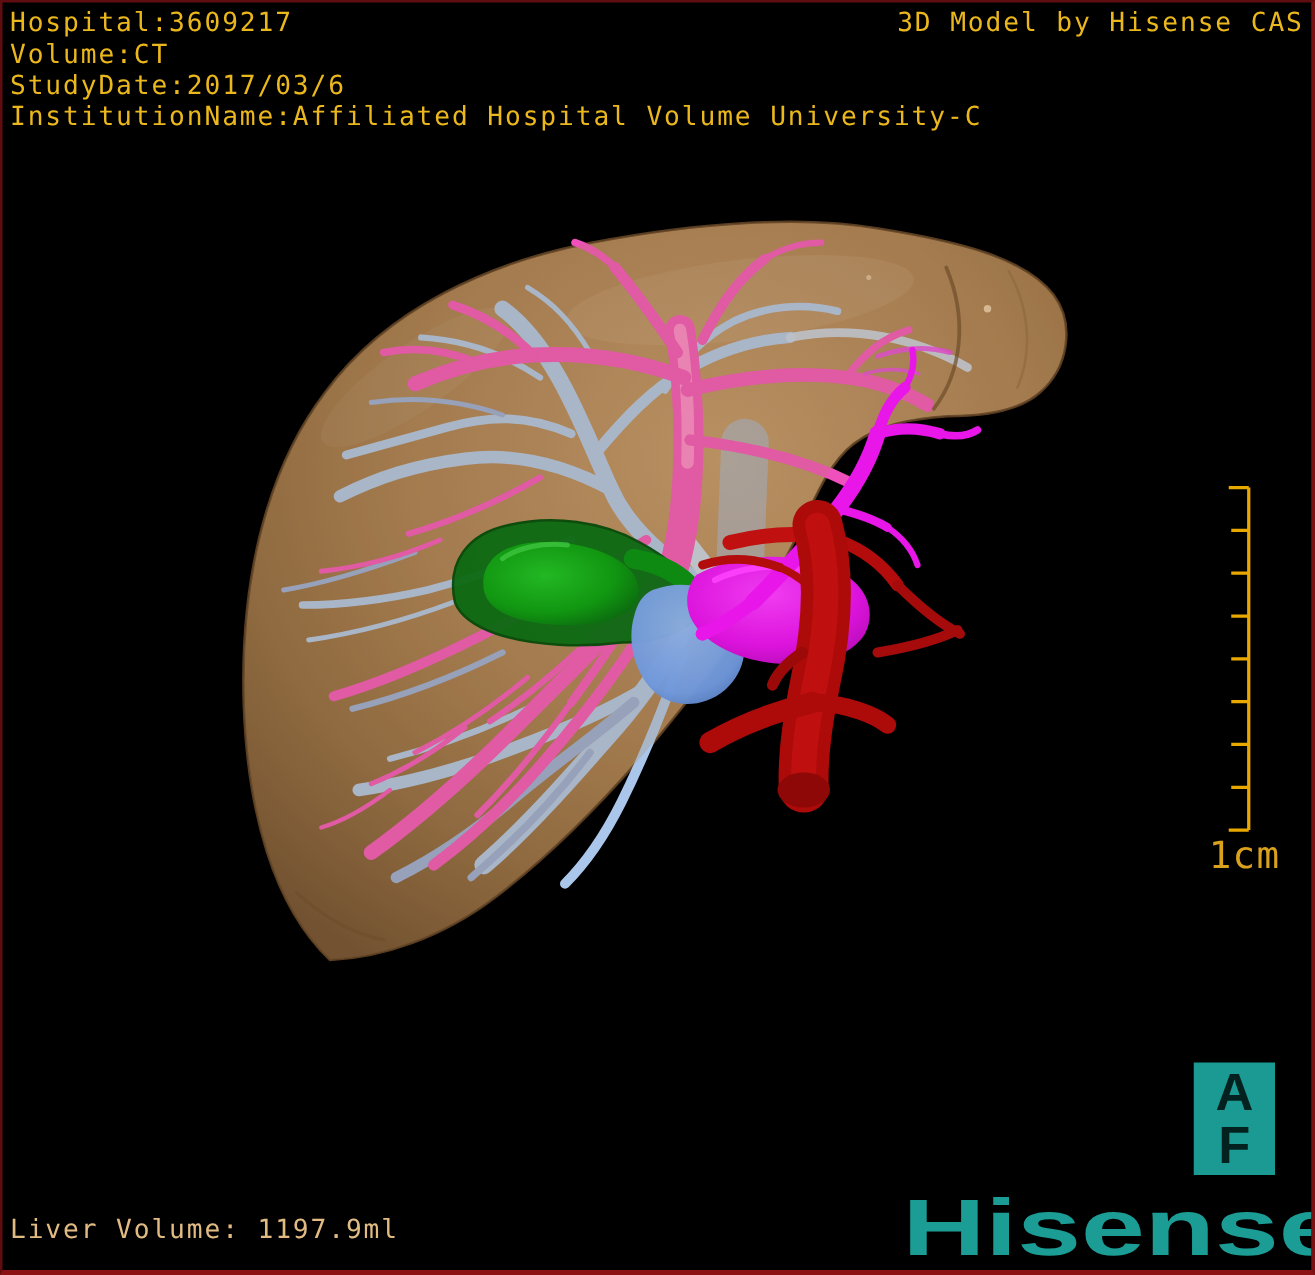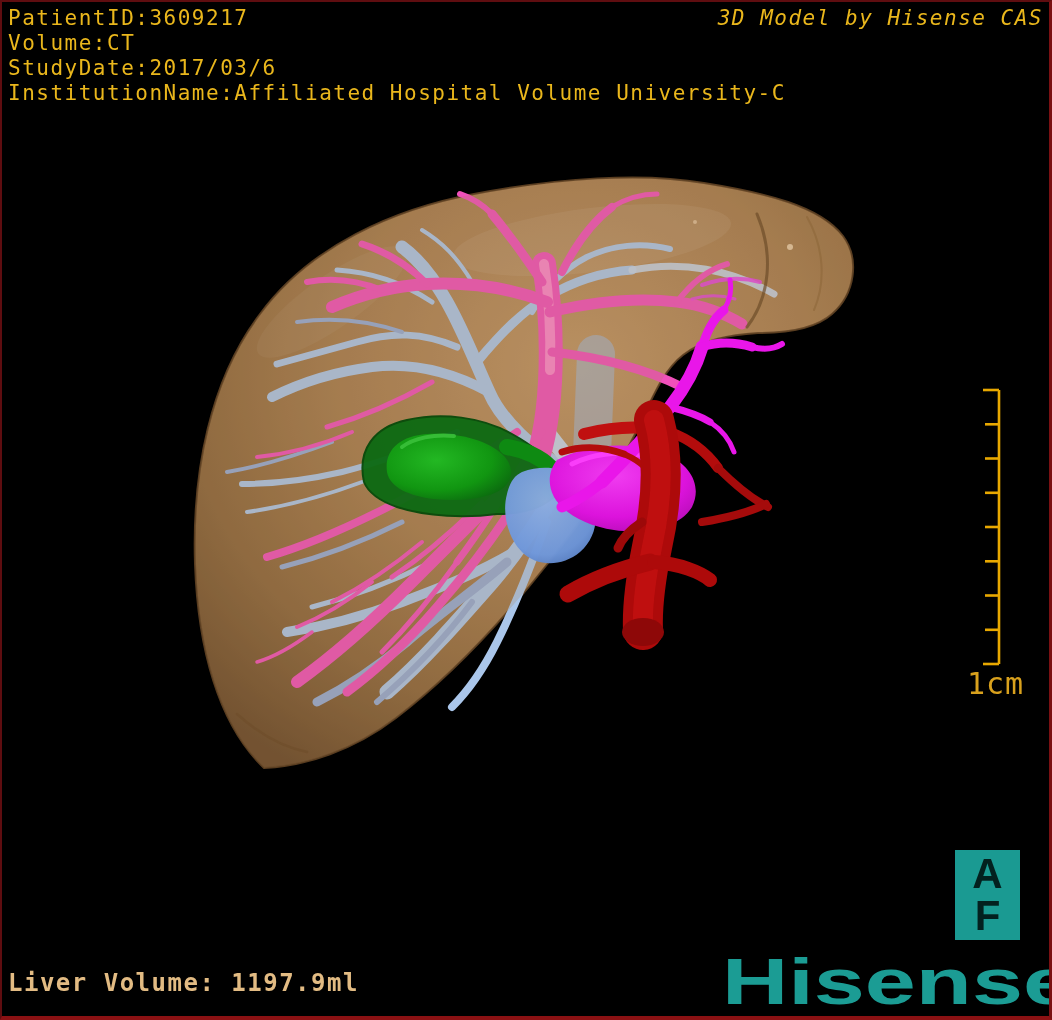--- a/index.html
+++ b/index.html
@@ -18,22 +18,22 @@
   .hud{
     position:absolute;
     color:var(--overlay_text,#eab71c);
     font-size:21px;
     letter-spacing:1.5px;
     white-space:nowrap;
     line-height:25px;
     text-shadow:0 0 1px rgba(0,0,0,.8);
   }
   .hud-tl{left:6px;top:4px;}
-  .hud-tr{right:6px;top:4px;font-style:italic;}
-  .hud-bl{left:6px;top:969px;color:var(--volume_text,#e2bb83);font-size:24px;font-weight:bold;}
+  .hud-tr{right:6px;top:4px;}
+  .hud-bl{left:6px;top:969px;color:var(--volume_text,#e2bb83);font-size:21px;}
   .scalebar{position:absolute;left:953px;top:380px;}
   .afmarker{
     position:absolute;left:953px;top:848px;width:65px;height:90px;
     background:var(--brand_teal,#1a9a92);
     display:flex;flex-direction:column;align-items:center;justify-content:center;
     gap:0px;
   }
   .afmarker span{
     font-family:"Liberation Sans",sans-serif;
     font-weight:700;color:#03211f;font-size:42px;line-height:42px;
@@ -183,21 +183,21 @@
     <g fill="none" stroke-linecap="round">
       <path d="M 755,212 C 772,252 768,295 745,325" stroke="#6e4d2a" stroke-width="3" opacity="0.7"></path>
       <path d="M 805,215 C 822,245 824,280 812,308" stroke="#8a6335" stroke-width="2" opacity="0.5"></path>
       <path d="M 235,712 C 255,730 280,745 305,750" stroke="#6e4d2a" stroke-width="2.5" opacity="0.6"></path>
       <circle cx="788" cy="245" r="3" fill="#ffe9c9" opacity="0.55" stroke="none"></circle>
       <circle cx="693" cy="220" r="2" fill="#ffe9c9" opacity="0.4" stroke="none"></circle>
     </g>
   </svg>
 
   <div class="hud hud-tl">
-    <div>PatientID:3609217</div>
+    <div>Hospital:3609217</div>
     <div>Volume:CT</div>
     <div>StudyDate:2017/03/6</div>
     <div>InstitutionName:Affiliated Hospital Volume University-C</div>
   </div>
 
   <div class="hud hud-tr">3D Model by Hisense CAS</div>
 
   <div class="hud hud-bl">Liver Volume: 1197.9ml</div>
 
   <svg class="scalebar" width="92" height="330" viewBox="0 0 92 330">

